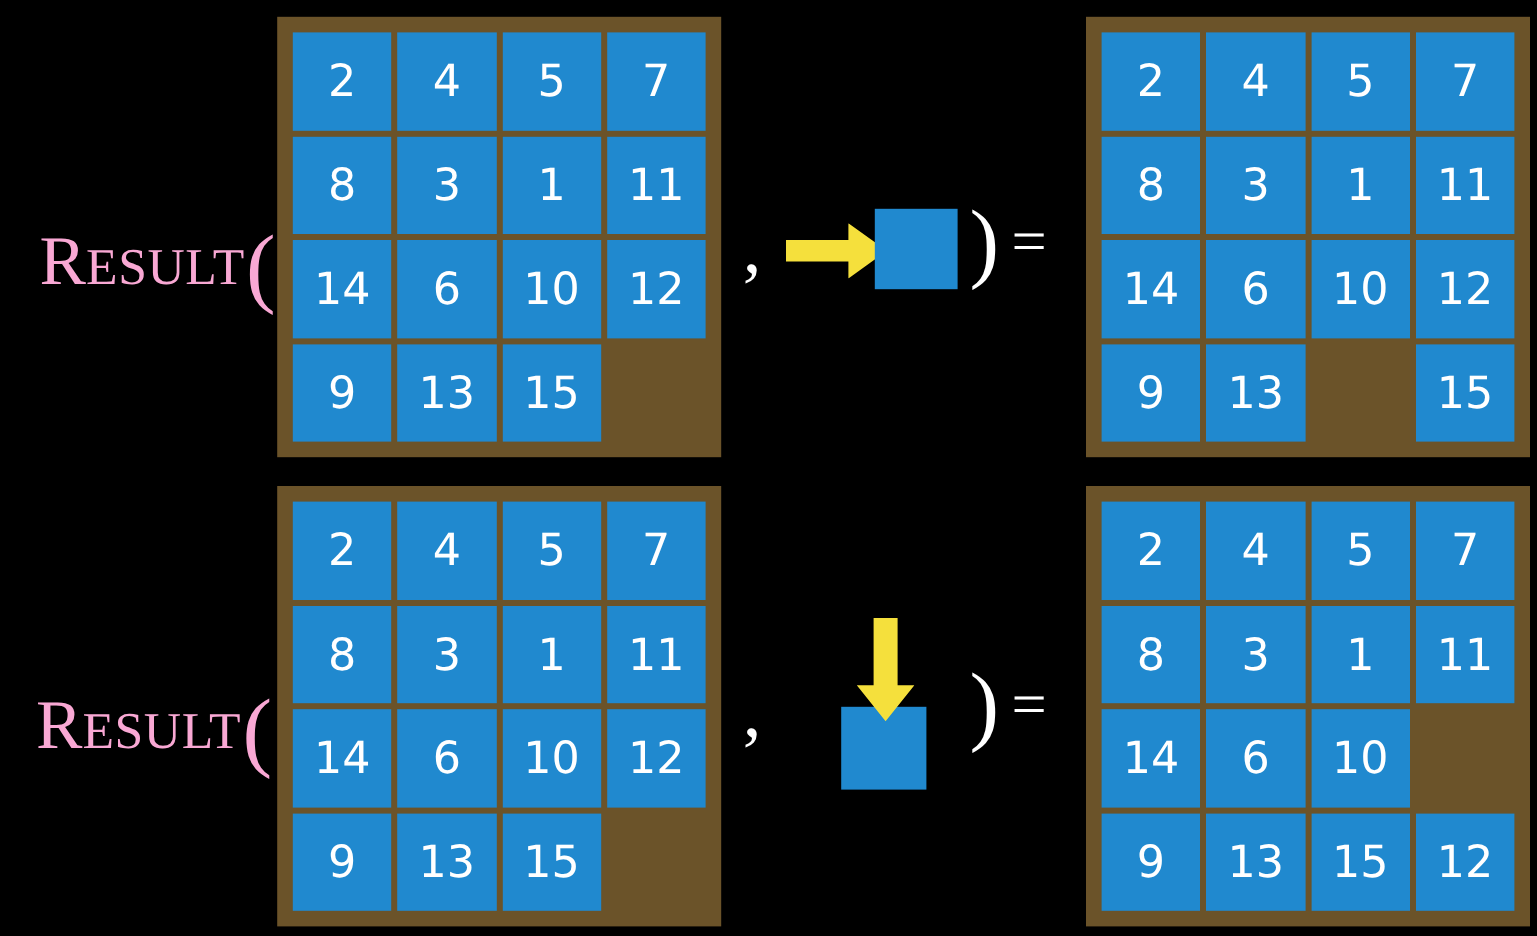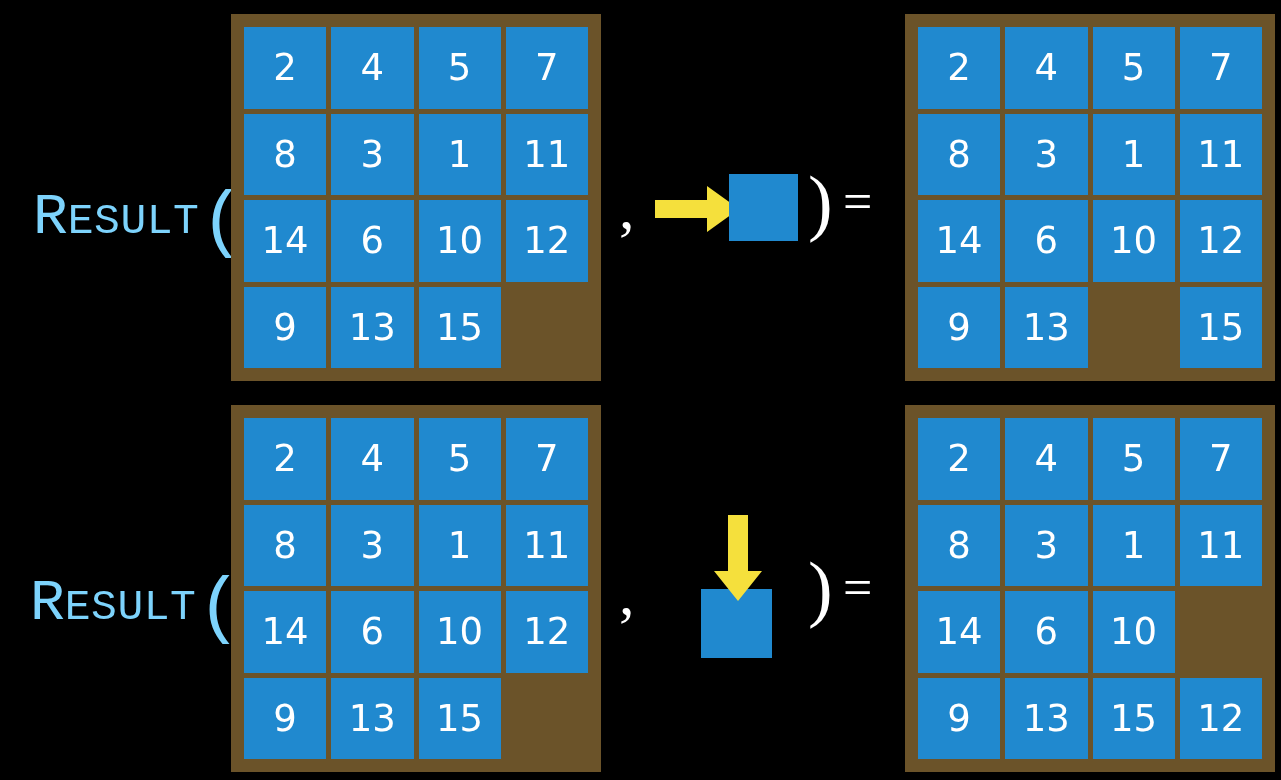--- a/index.html
+++ b/index.html
@@ -16,22 +16,22 @@
   .canvas {
     position: relative;
     width: 1281px;
     height: 780px;
     background: #000000;
   }
 
   
   .result-label {
     position: absolute;
-    color: #7dd3fc;
-    font-family: Liberation Mono, monospace;
+    color: #f9a8d4;
+    font-family: Liberation Serif, serif;
     white-space: nowrap;
     line-height: 1;
     user-select: none;
   }
   .result-label .cap {
     font-size: 58px;
   }
   .result-label .small {
     font-size: 43px;
     letter-spacing: 0.5px;

